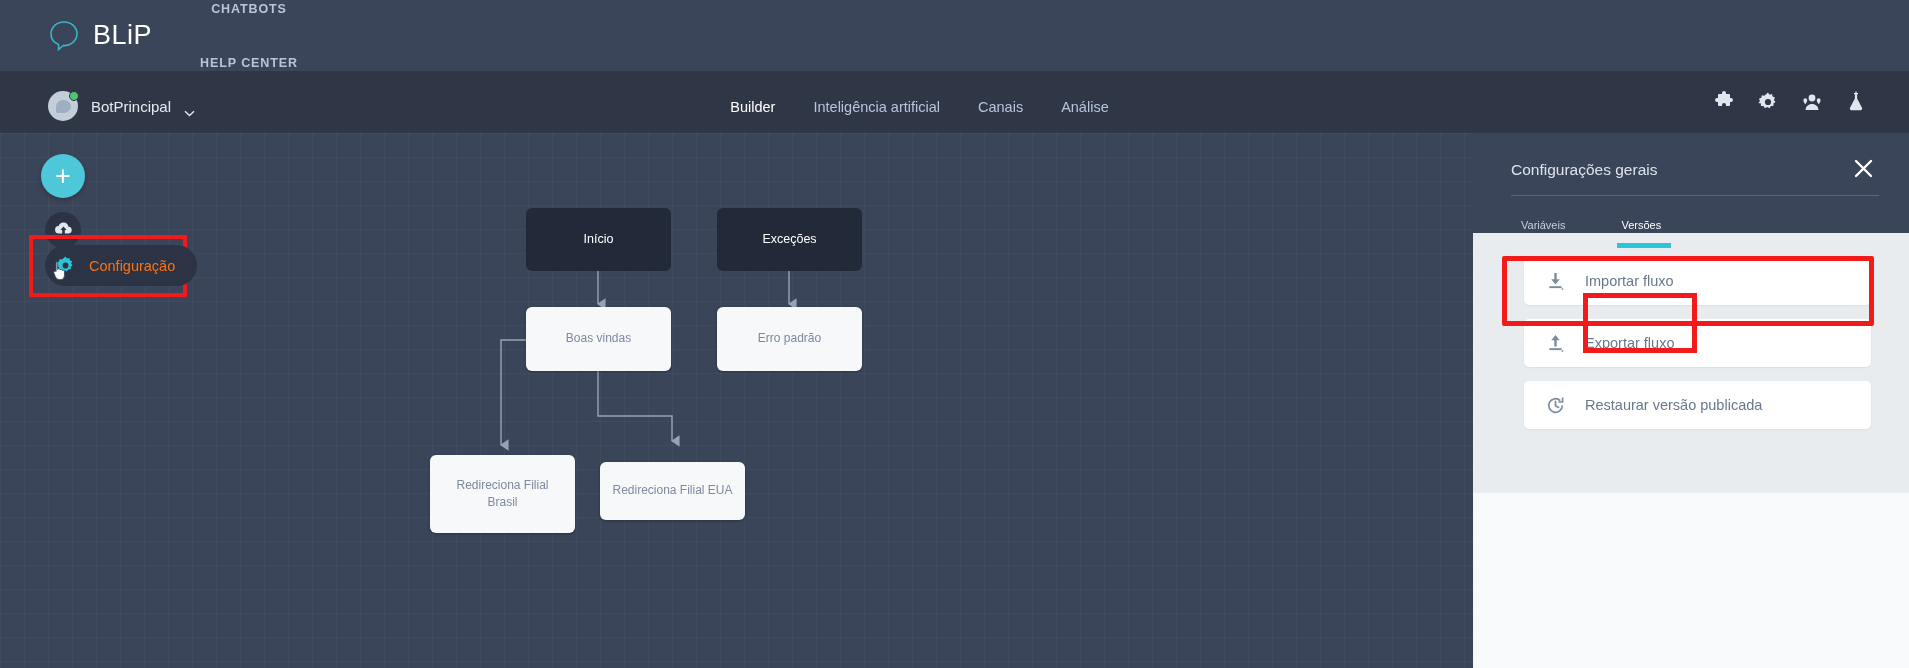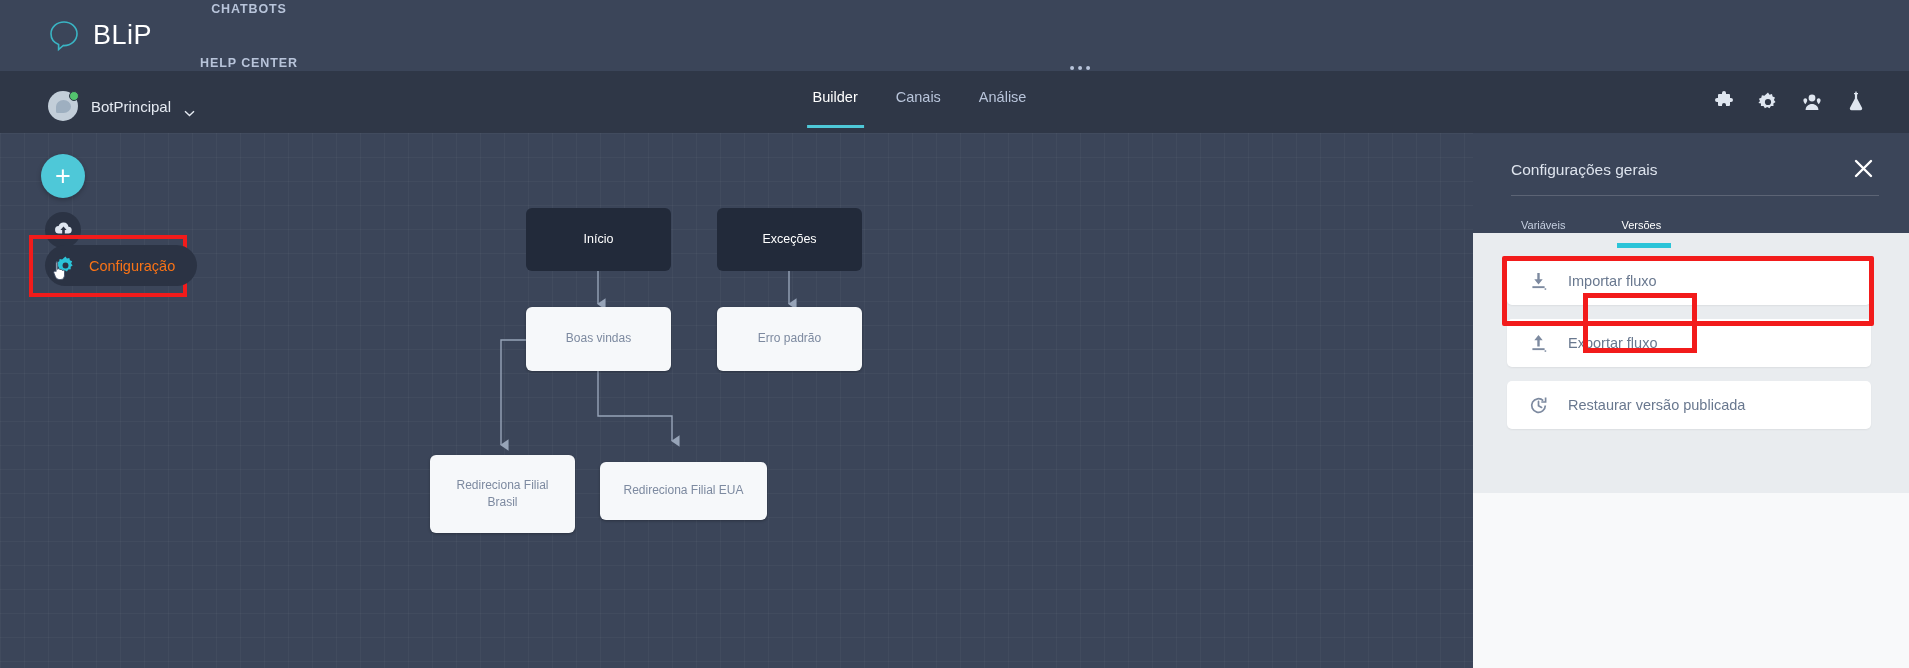--- a/index.html
+++ b/index.html
@@ -62,21 +62,21 @@
   }
   .bot-dot {
     position: absolute; top: 0; right: -1px;
     width: 10px; height: 10px; border-radius: 50%;
     background: #53c46e; border: 1.5px solid #2f3747;
   }
   .bot-name { color: #e5eaf2; font-size: 15px; }
 
   .tabs {
     position: absolute; left: 50%; transform: translateX(-50%);
-    display: flex; align-items: flex-start; gap: 38px; height: 72px;
+    display: flex; align-items: flex-end; gap: 38px; height: 72px;
   }
   .tab {
     color: #b8c4da; font-size: 14.5px; height: 62px;
     display: flex; align-items: center; cursor: pointer; position: relative;
   }
   .tab.active { color: #ffffff; }
   .tab.active::after {
     content: ""; position: absolute; left: -6px; right: -6px; bottom: 0;
     height: 3px; background: #4ec8d8;
   }
@@ -176,21 +176,21 @@
   .ptab.active::after {
     content: ""; position: absolute; left: 6px; right: 0; bottom: 0;
     height: 5px; background: #2bc4d8;
   }
   .ptab-box {
     position: absolute; left: 110px; top: 160px;
     width: 114px; height: 60px;
     border: 5px solid #f21b1b; z-index: 4;
   }
   .panel-body {
-    background: #e9ecef; padding: 24px 38px 30px 34px;
+    background: #e9ecef; padding: 24px 38px 30px 51px;
     height: 260px;
   }
   .menu-card {
     height: 48px; background: #ffffff; border-radius: 5px;
     display: flex; align-items: center; gap: 20px;
     padding: 0 22px; margin-bottom: 14px; cursor: pointer;
     box-shadow: 0 1px 2px rgba(0,0,0,.06);
   }
   .menu-label { color: #69788f; font-size: 14.5px; }
   .mi { width: 19px; height: 19px; flex: 0 0 19px; }
@@ -234,20 +234,21 @@
       <span class="bot-name">BotPrincipal</span>
       <span class="chev">
         <svg viewBox="0 0 11 7" width="11" height="7">
           <path d="M1 1.3 L5.5 5.6 L10 1.3" fill="none" stroke="#e5eaf2" stroke-width="1.4"></path>
         </svg>
       </span>
     </div>
 
     <div class="tabs">
       <span class="tab active">Builder</span>
+      <span class="tab">Inteligência artificial</span>
       <span class="tab">Canais</span>
       <span class="tab">Análise</span>
       <span class="tab-dots">
           <i></i>
           <i></i>
           <i></i>
         </span>
     </div>
 
     <div class="subbar-icons">
@@ -295,21 +296,21 @@
       <path d="M526 207 L501 207 L501 312" stroke="#97a4b8" stroke-width="1.4" fill="none" marker-end="url(#ah)"></path>
 
       <path d="M598 238 L598 283 L672 283 L672 308" stroke="#97a4b8" stroke-width="1.4" fill="none" marker-end="url(#ah)"></path>
     </svg>
 
     <div class="node dark" style="left:526px; top:75px; width:145px; height:63px;">Início</div>
     <div class="node dark" style="left:717px; top:75px; width:145px; height:63px;">Exceções</div>
     <div class="node light" style="left:526px; top:174px; width:145px; height:64px;">Boas vindas</div>
     <div class="node light" style="left:717px; top:174px; width:145px; height:64px;">Erro padrão</div>
     <div class="node light" style="left:430px; top:322px; width:145px; height:78px; padding:0 22px;">Redireciona Filial Brasil</div>
-    <div class="node light" style="left:600px; top:329px; width:167px; height:58px; padding:0 8px;">Redireciona Filial EUA</div>
+    <div class="node light" style="left:600px; top:329px; width:145px; height:58px; padding:0 8px;">Redireciona Filial EUA</div>
 
     <div class="fab">+</div>
 
     <div class="cloud-btn">
       <span>
         <svg viewBox="0 0 20 16" width="19" height="15">
           <path fill="#dfe6f0" d="M5.2 13.4a4 4 0 0 1-.4-8A5.4 5.4 0 0 1 15.3 6a3.7 3.7 0 0 1-.5 7.4h-3.4V9.6h1.9L10 5.8 6.7 9.6h1.9v3.8z"></path>
         </svg>
       </span>
     </div>

